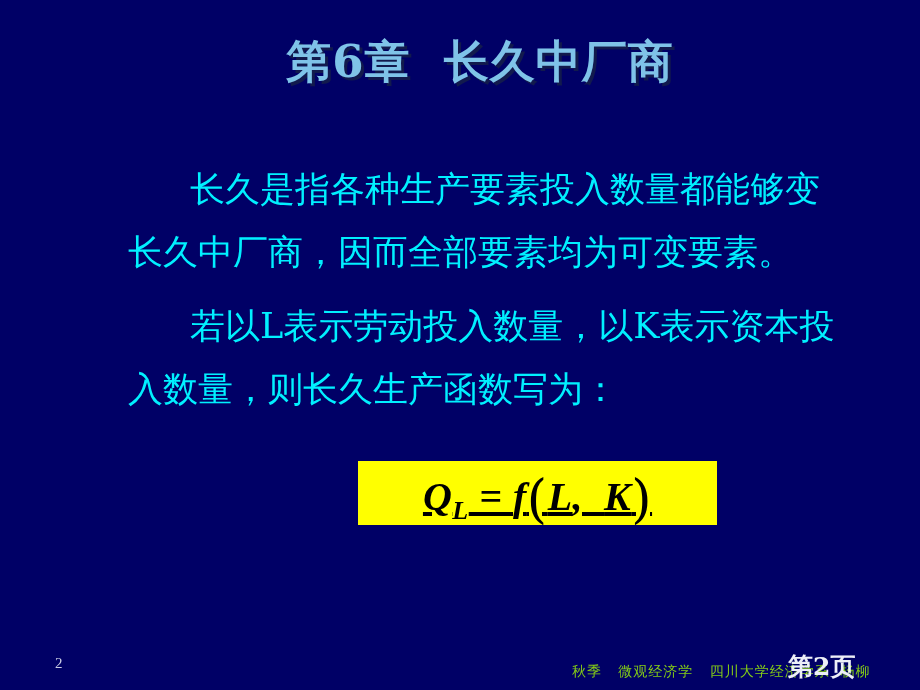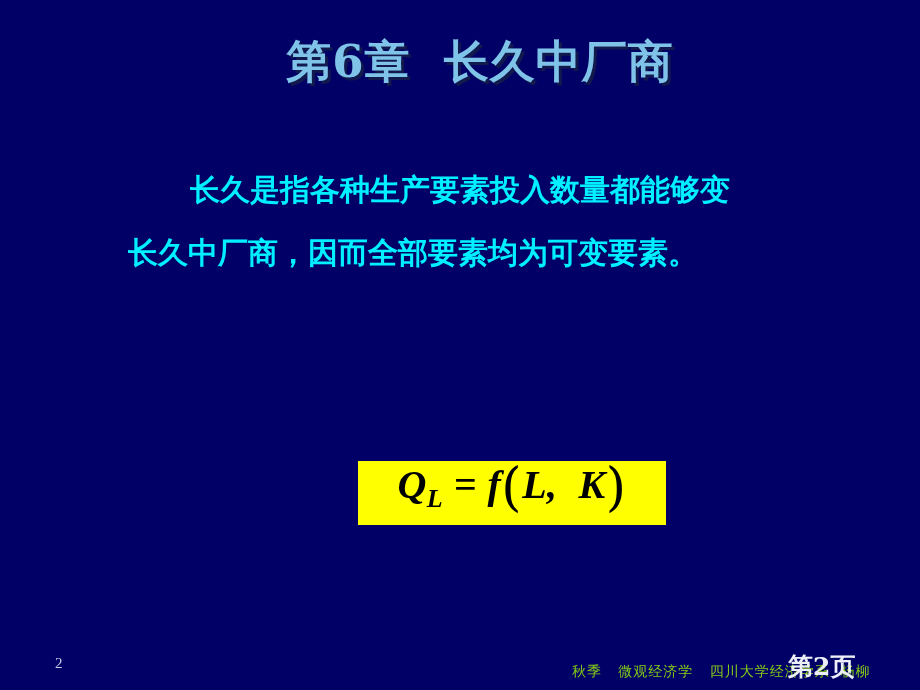--- a/index.html
+++ b/index.html
@@ -39,22 +39,22 @@
     padding-left: 20px;
   }
 
   
   .body-para {
     position: absolute;
     left: 128px;
     width: 752px;
     color: #00F0FF;
     font-family: "DejaVu Serif", "Liberation Serif", serif;
-    font-size: 30px;
-    font-weight: bold;
+    font-size: 35px;
+    font-weight: normal;
     line-height: 63px;
     text-indent: 62px;
     text-align: justify;
     text-justify: inter-character;
     letter-spacing: 0px;
   }
   #para-1 { top: 158px; }
   #para-2 { top: 295px; }
 
   .para-line {
@@ -65,26 +65,27 @@
   }
   .para-line.flush {
     text-indent: 0;
   }
 
   
   #formula-box {
     position: absolute;
     left: 358px;
     top: 461px;
-    width: 308px;
+    width: 359px;
     height: 64px;
     background: #FFFF00;
     display: flex;
-    align-items: flex-start;
+    align-items: flex-end;
     justify-content: center;
+    text-decoration: underline;
   }
   #formula-text {
     font-family: "Liberation Serif", "DejaVu Serif", serif;
     font-style: italic;
     font-weight: bold;
     font-size: 40px;
     color: #000000;
     white-space: pre;
     line-height: 1;
     letter-spacing: 0.5px;
@@ -138,20 +139,24 @@
 
 <div id="slide">
 
   <div id="slide-title">第6章  长久中厂商</div>
 
   <div class="body-para" id="para-1">
     <span class="para-line indented">长久是指各种生产要素投入数量都能够变</span>
     <span class="para-line flush">长久中厂商，因而全部要素均为可变要素。</span>
   </div>
 
+  <div class="body-para" id="para-2">
+    <span class="para-line indented">若以L表示劳动投入数量，以K表示资本投</span>
+    <span class="para-line flush">入数量，则长久生产函数写为：</span>
+  </div>
 
   <div id="formula-box">
     <span id="formula-text"><span>Q</span><span class="sub">L</span><span> = </span><span>f</span><span class="paren">(</span><span>L</span><span>,  </span><span>K</span><span class="paren">)</span></span>
   </div>
 
   <div id="page-number-left">2</div>
 
   <div id="footer-credit">秋季   微观经济学   四川大学经济学系  杨柳</div>
 
   <div id="footer-page">第2页</div>

